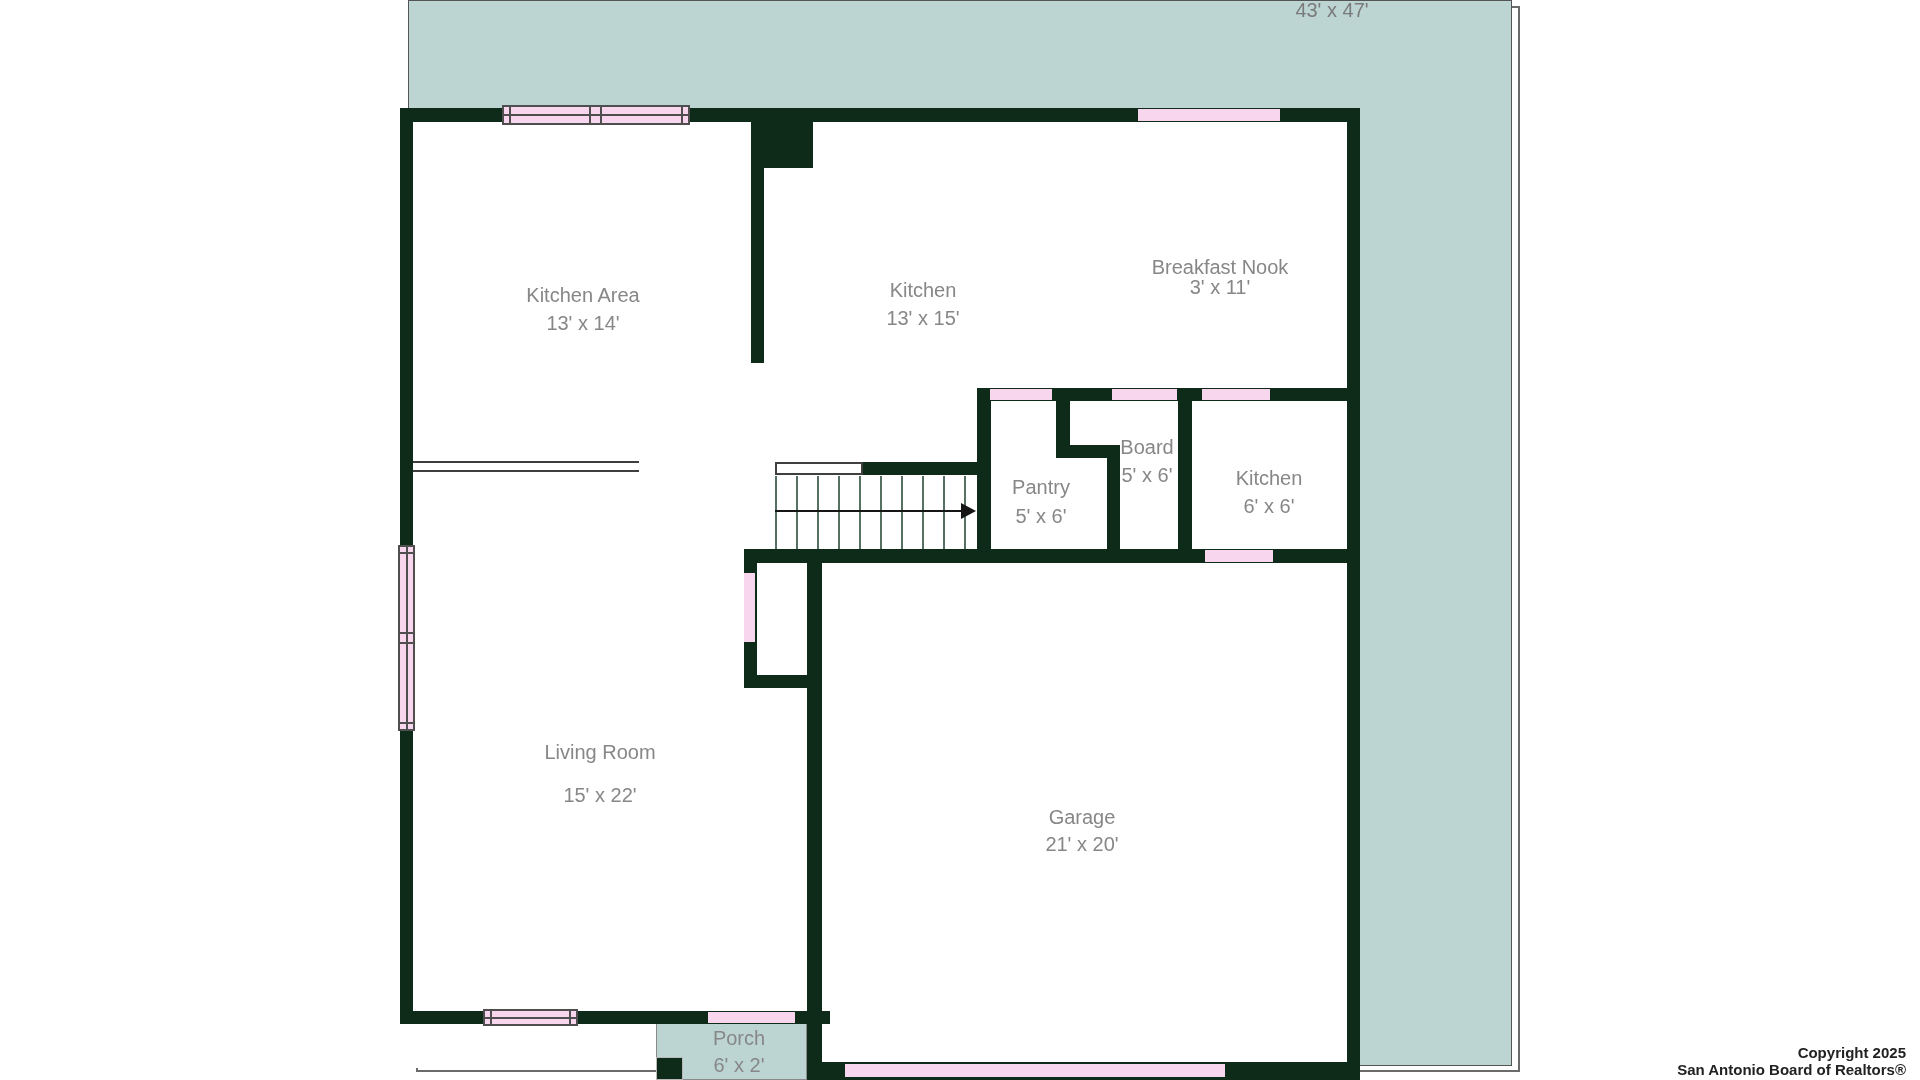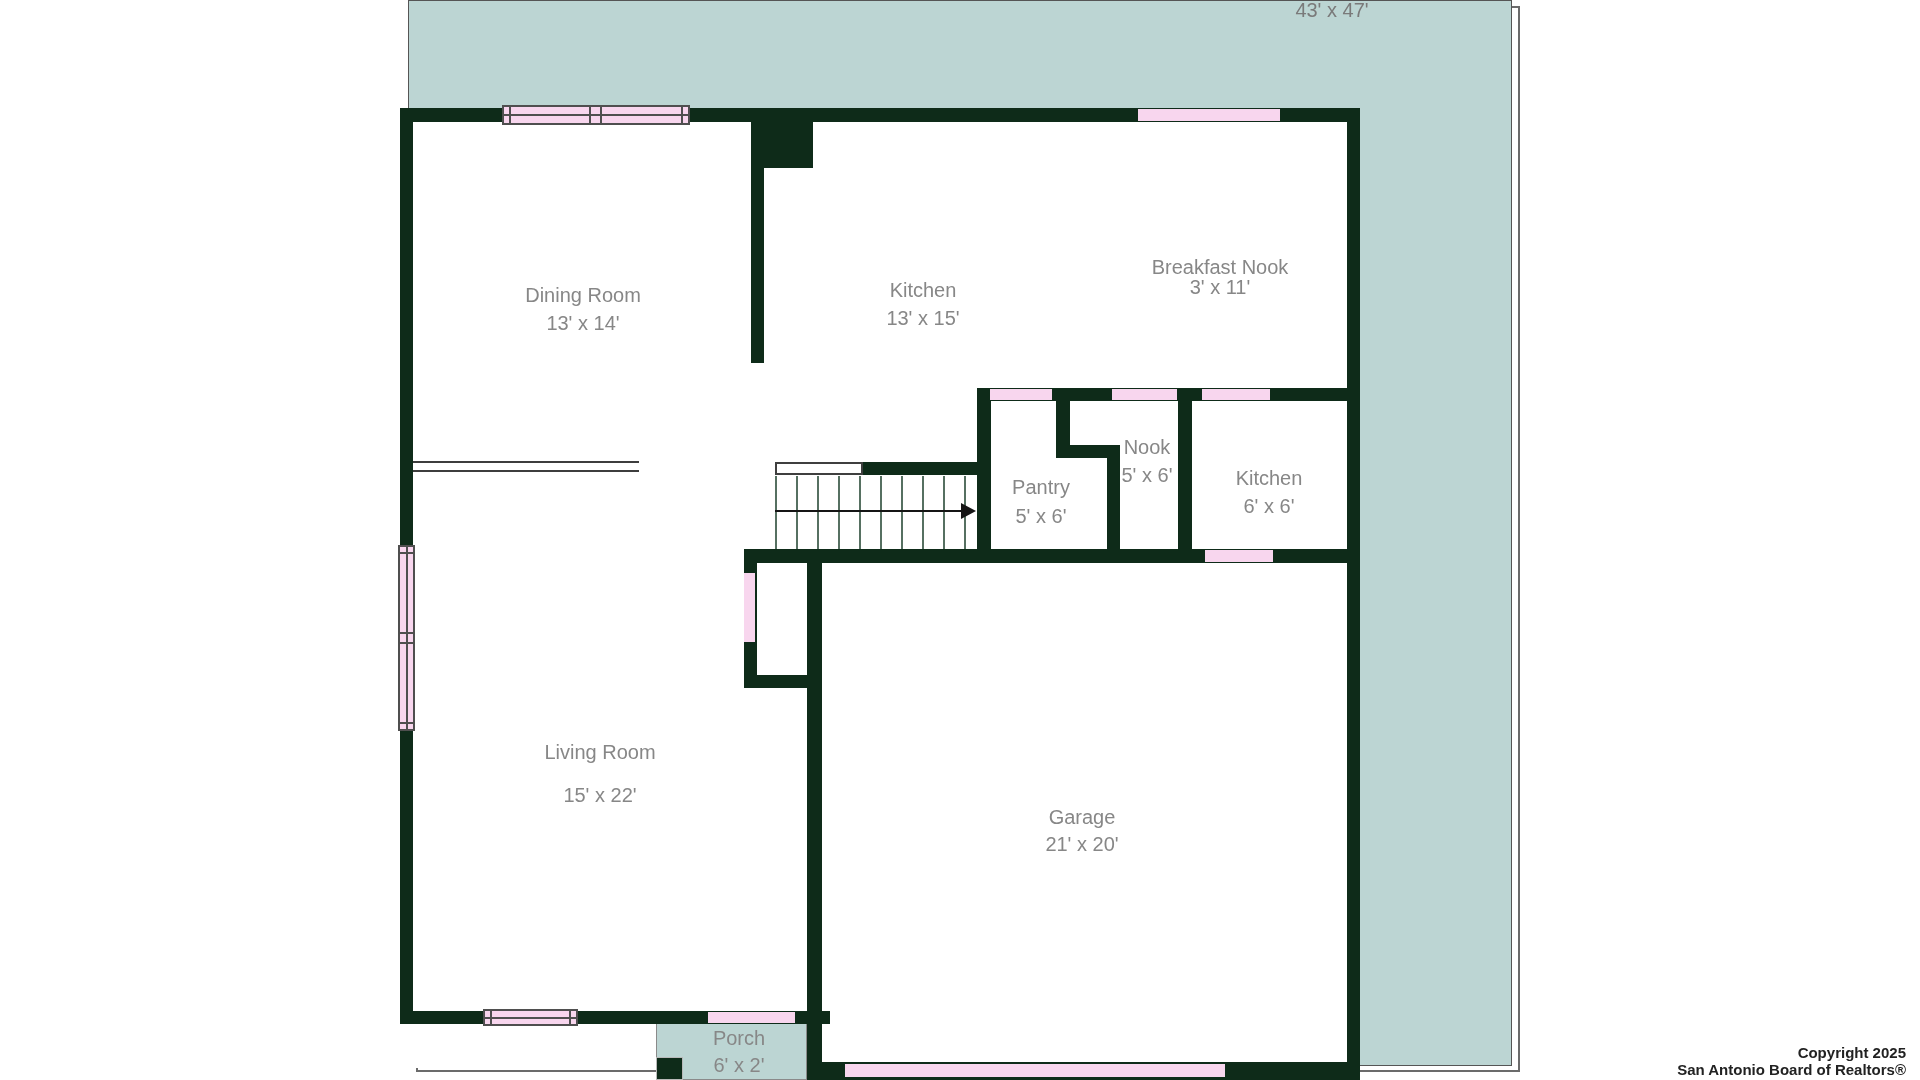--- a/index.html
+++ b/index.html
@@ -97,33 +97,33 @@
     <div class="tread" style="left:147px;"></div>
     <div class="tread" style="left:168px;"></div>
     <div class="tread" style="left:189px;"></div>
   </div>
   <div class="abs" style="left:775px;top:462px;width:88px;height:13px;background:#fff;border:2px solid #3f3f3f;box-sizing:border-box;"></div>
   <div class="abs" style="left:775px;top:510px;width:190px;height:2px;background:#151515;"></div>
   <div class="abs" style="left:961px;top:503px;width:0;height:0;border-left:15px solid #151515;border-top:8px solid transparent;border-bottom:8px solid transparent;"></div>
 
   <div class="lbl" style="left:1332px;top:-1px;color:#7a7a7a;">43' x 47'</div>
 
-  <div class="lbl" style="left:583px;top:284px;">Dining Room</div>
+  <div class="lbl" style="left:583px;top:284px;">Kitchen Area</div>
   <div class="lbl" style="left:583px;top:312px;">13' x 14'</div>
 
   <div class="lbl" style="left:923px;top:279px;">Kitchen</div>
   <div class="lbl" style="left:923px;top:307px;">13' x 15'</div>
 
   <div class="lbl" style="left:1220px;top:248px;margin-top:8px;">Breakfast Nook</div>
   <div class="lbl" style="left:1220px;top:276px;">3' x 11'</div>
 
   <div class="lbl" style="left:1041px;top:476px;">Pantry</div>
   <div class="lbl" style="left:1041px;top:505px;">5' x 6'</div>
 
-  <div class="lbl" style="left:1147px;top:436px;">Nook</div>
+  <div class="lbl" style="left:1147px;top:436px;">Board</div>
   <div class="lbl" style="left:1147px;top:464px;">5' x 6'</div>
 
   <div class="lbl" style="left:1269px;top:467px;">Kitchen</div>
   <div class="lbl" style="left:1269px;top:495px;">6' x 6'</div>
 
   <div class="lbl" style="left:600px;top:741px;">Living Room</div>
   <div class="lbl" style="left:600px;top:769px;margin-top:15px;">15' x 22'</div>
 
   <div class="lbl" style="left:1082px;top:806px;">Garage</div>
   <div class="lbl" style="left:1082px;top:833px;">21' x 20'</div>

